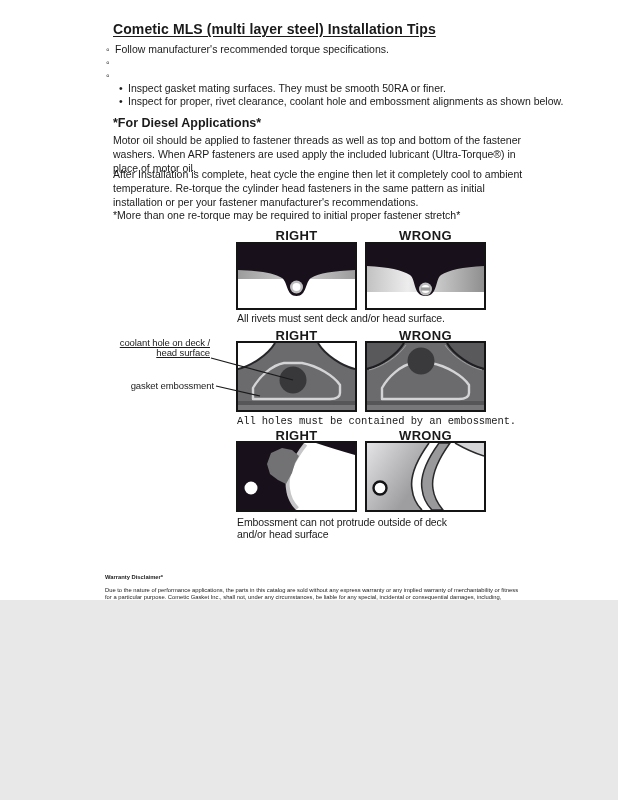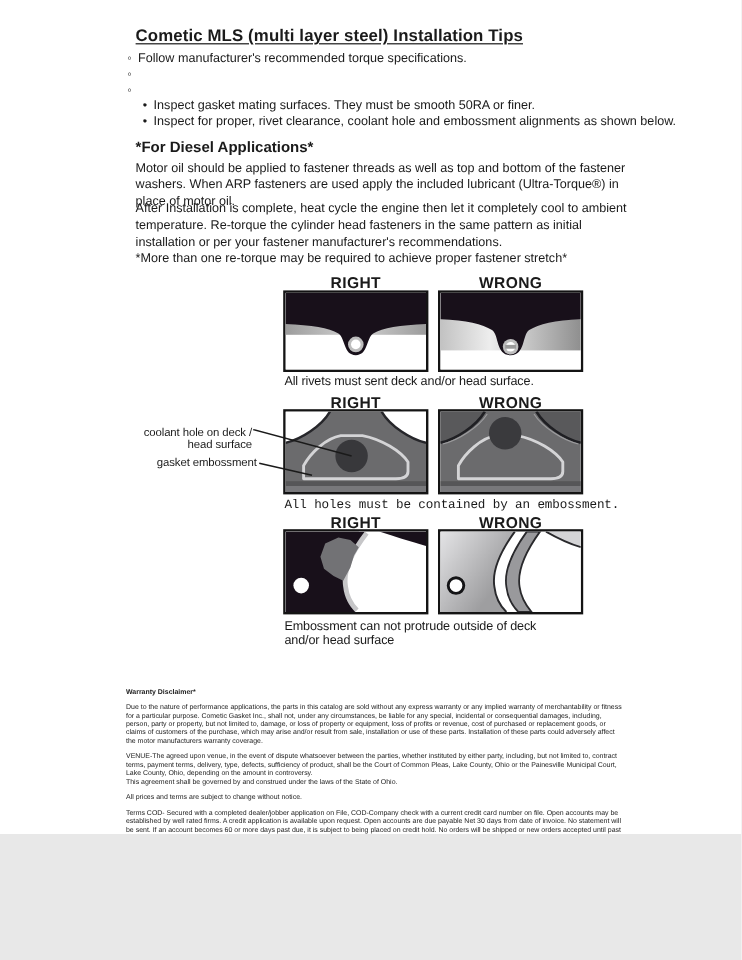--- a/index.html
+++ b/index.html
@@ -1,16 +1,16 @@
 <!DOCTYPE html>
 <html><head>
 <meta charset="utf-8">
 <style>
   html,body{margin:0;padding:0;background:#e8e8e8;}
-  #page{position:relative;width:618px;height:695px;background:#ffffff;
+  #page{position:relative;width:618px;height:600px;background:#ffffff;
         font-family:"Liberation Sans",sans-serif;color:#1a1a1a;overflow:hidden;}
   .abs{position:absolute;}
   .title{left:113px;top:21px;font-size:14px;font-weight:bold;
          text-decoration:underline;text-underline-offset:2px;letter-spacing:.1px;}
   .bullets{left:106px;top:43px;font-size:10.5px;line-height:13px;}
   .bullet-row{display:flex;}
   .bullet-row .marker{width:9px;flex:0 0 9px;}
   .bullet-row.sub{margin-left:13px;}
   .h2{left:113px;top:116px;font-size:12.5px;font-weight:bold;}
   .para{left:113px;width:414px;font-size:10.5px;line-height:14px;}
@@ -51,21 +51,21 @@
     </div>
     <div class="bullet-row sub">
       <span class="marker">•</span>
       <span>Inspect for proper, rivet clearance, coolant hole and embossment alignments as shown below.</span>
     </div>
   </div>
 
   <div class="abs h2">*For Diesel Applications*</div>
   <div class="abs para p1">Motor oil should be applied to fastener threads as well as top and bottom of the fastener washers. When ARP fasteners are used apply the included lubricant (Ultra-Torque®) in place of motor oil.</div>
   <div class="abs para p2">After Installation is complete, heat cycle the engine then let it completely cool to ambient temperature. Re-torque the cylinder head fasteners in the same pattern as initial installation or per your fastener manufacturer's recommendations.</div>
-  <div class="abs para p3">*More than one re-torque may be required to achieve proper fastener stretch*</div>
+  <div class="abs para p3">*More than one re-torque may be required to initial proper fastener stretch*</div>
 
   <div class="abs rw-label" style="left:236px;top:228px;">RIGHT</div>
   <div class="abs rw-label" style="left:365px;top:228px;">WRONG</div>
 
   <div class="abs panel" style="left:236px;top:242px;">
     <svg width="117" height="64" viewBox="0 0 117 64">
       <defs>
         <linearGradient id="g1a" x1="0" y1="0" x2="1" y2="0">
           <stop offset="0" stop-color="#9c9c9c"></stop>
             <stop offset="0.5" stop-color="#d2d2d2"></stop>
@@ -96,21 +96,21 @@
       <circle cx="58.5" cy="45" r="4" fill="#ffffff"></circle>
       <rect x="54" y="43.4" width="9" height="3.2" fill="#9a9a9a"></rect>
     </svg>
   </div>
 
   <div class="abs caption" style="left:237px;top:312px;">All rivets must sent deck and/or head surface.</div>
 
   <div class="abs rw-label" style="left:236px;top:328px;">RIGHT</div>
   <div class="abs rw-label" style="left:365px;top:328px;">WRONG</div>
 
-  <div class="abs side-label" style="left:98px;top:356px;width:112px;">coolant hole on deck / head surface</div>
+  <div class="abs side-label" style="left:98px;top:338px;width:112px;text-decoration:underline;">coolant hole on deck / head surface</div>
   <div class="abs side-label" style="left:102px;top:381px;width:112px;">gasket embossment</div>
 
   <div class="abs panel" style="left:236px;top:341px;">
     <svg width="117" height="67" viewBox="0 0 117 67">
       <rect width="117" height="67" fill="#6b6b6d"></rect>
       <rect y="58" width="117" height="4" fill="#565658"></rect>
       <rect y="62" width="117" height="5" fill="#78787b"></rect>
       <path d="M0,0 H37 C30,12 13,23 0,26 Z" fill="#ffffff"></path>
       <path d="M117,0 H80 C87,12 104,23 117,26 Z" fill="#ffffff"></path>
       <path d="M37,0 C30,12 13,23 0,26" fill="none" stroke="#26262a" stroke-width="2"></path>

